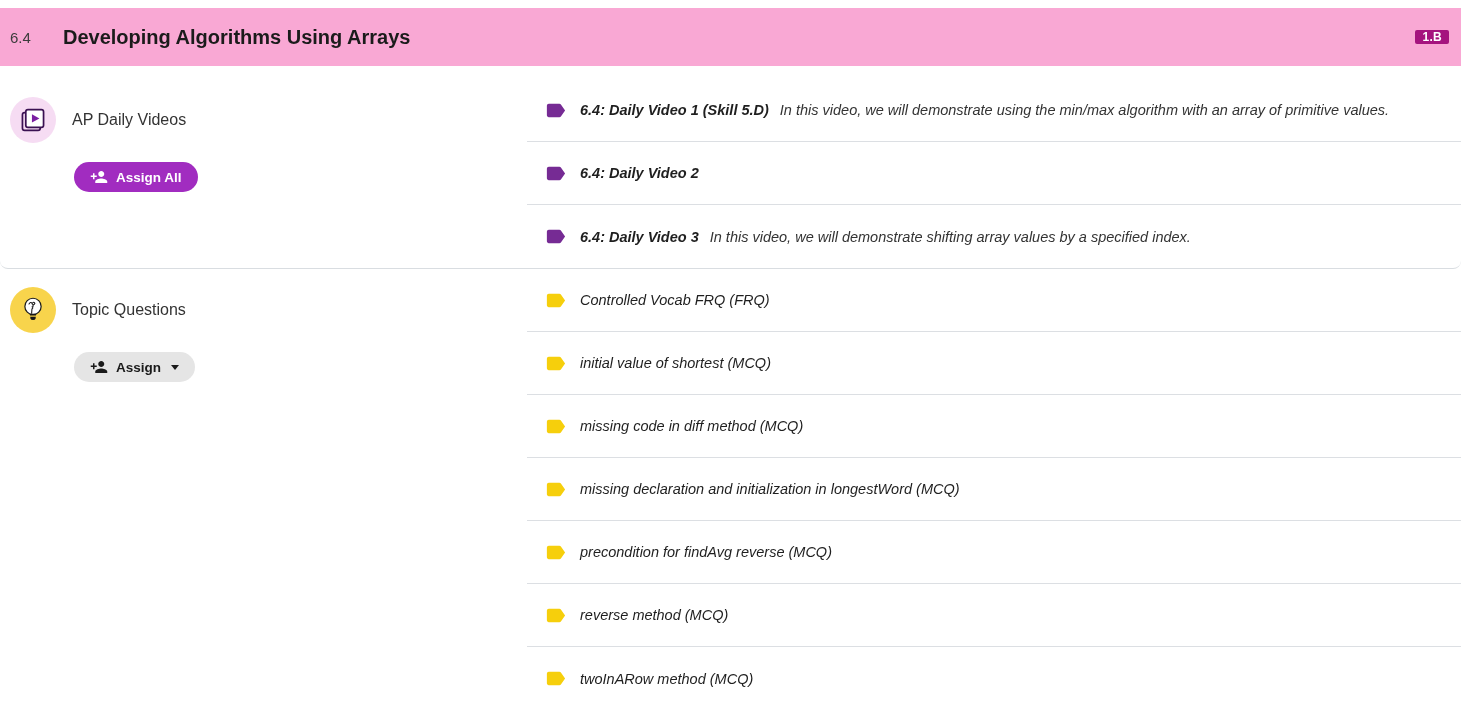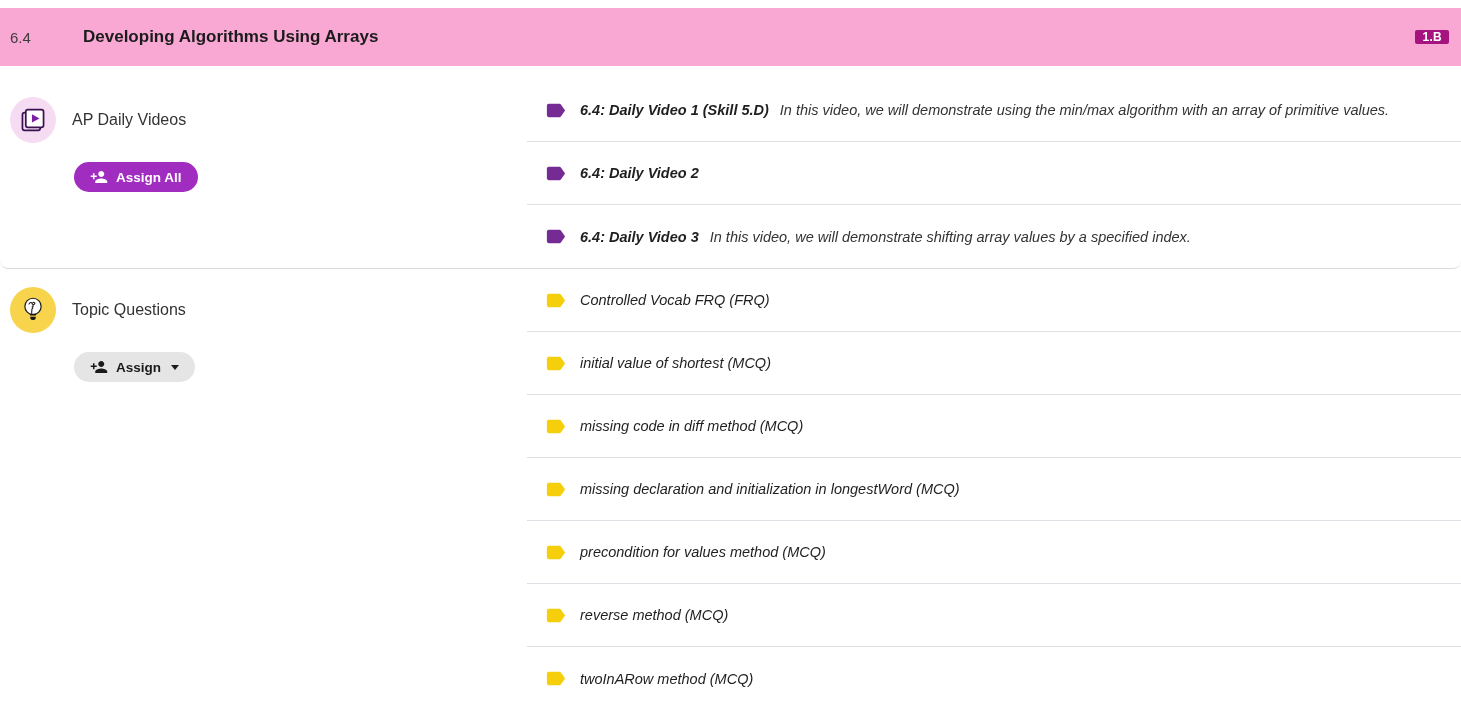--- a/index.html
+++ b/index.html
@@ -10,21 +10,21 @@
   
   .topic-header {
     margin-top: 8px;
     height: 58px;
     background: #f9a8d4;
     display: flex;
     align-items: center;
     padding: 0 12px 0 10px;
   }
   .topic-num { font-size: 15px; color: #3c3c3c; width: 53px; flex: none; }
-  .topic-title { font-size: 17px; font-weight: 700; color: #1b1b1b; flex: 1; margin-left: 20px; }
+  .topic-title { font-size: 20px; font-weight: 700; color: #1b1b1b; flex: 1; }
   .skill-badge {
     background: #a5137e; color: #fff; font-size: 12px; font-weight: 700;
     padding: 0 7px; border-radius: 2px; letter-spacing: .3px; flex: none;
   }
 
   
   .section { display: flex; align-items: stretch; border-radius: 8px; }
   .section.bordered { border-bottom: 1px solid #d9dde1; }
 
   .left-col { width: 527px; flex: none; padding-left: 10px; }
@@ -186,21 +186,21 @@
             </svg>
         </span>
         <span class="row-title q">missing declaration and initialization in longestWord (MCQ)</span>
       </div>
       <div class="row">
         <span class="label-icon gold">
           <svg width="23" height="23" viewBox="0 0 24 24">
               <path fill="currentColor" d="M17.63 5.84C17.27 5.33 16.67 5 16 5L5 5.01C3.9 5.01 3 5.9 3 7v10c0 1.1.9 1.99 2 1.99L16 19c.67 0 1.27-.33 1.63-.84L22 12l-4.37-6.16z"></path>
             </svg>
         </span>
-        <span class="row-title q">precondition for values method (MCQ)</span>
+        <span class="row-title q">precondition for findAvg reverse (MCQ)</span>
       </div>
       <div class="row">
         <span class="label-icon gold">
           <svg width="23" height="23" viewBox="0 0 24 24">
               <path fill="currentColor" d="M17.63 5.84C17.27 5.33 16.67 5 16 5L5 5.01C3.9 5.01 3 5.9 3 7v10c0 1.1.9 1.99 2 1.99L16 19c.67 0 1.27-.33 1.63-.84L22 12l-4.37-6.16z"></path>
             </svg>
         </span>
         <span class="row-title q">reverse method (MCQ)</span>
       </div>
       <div class="row">

